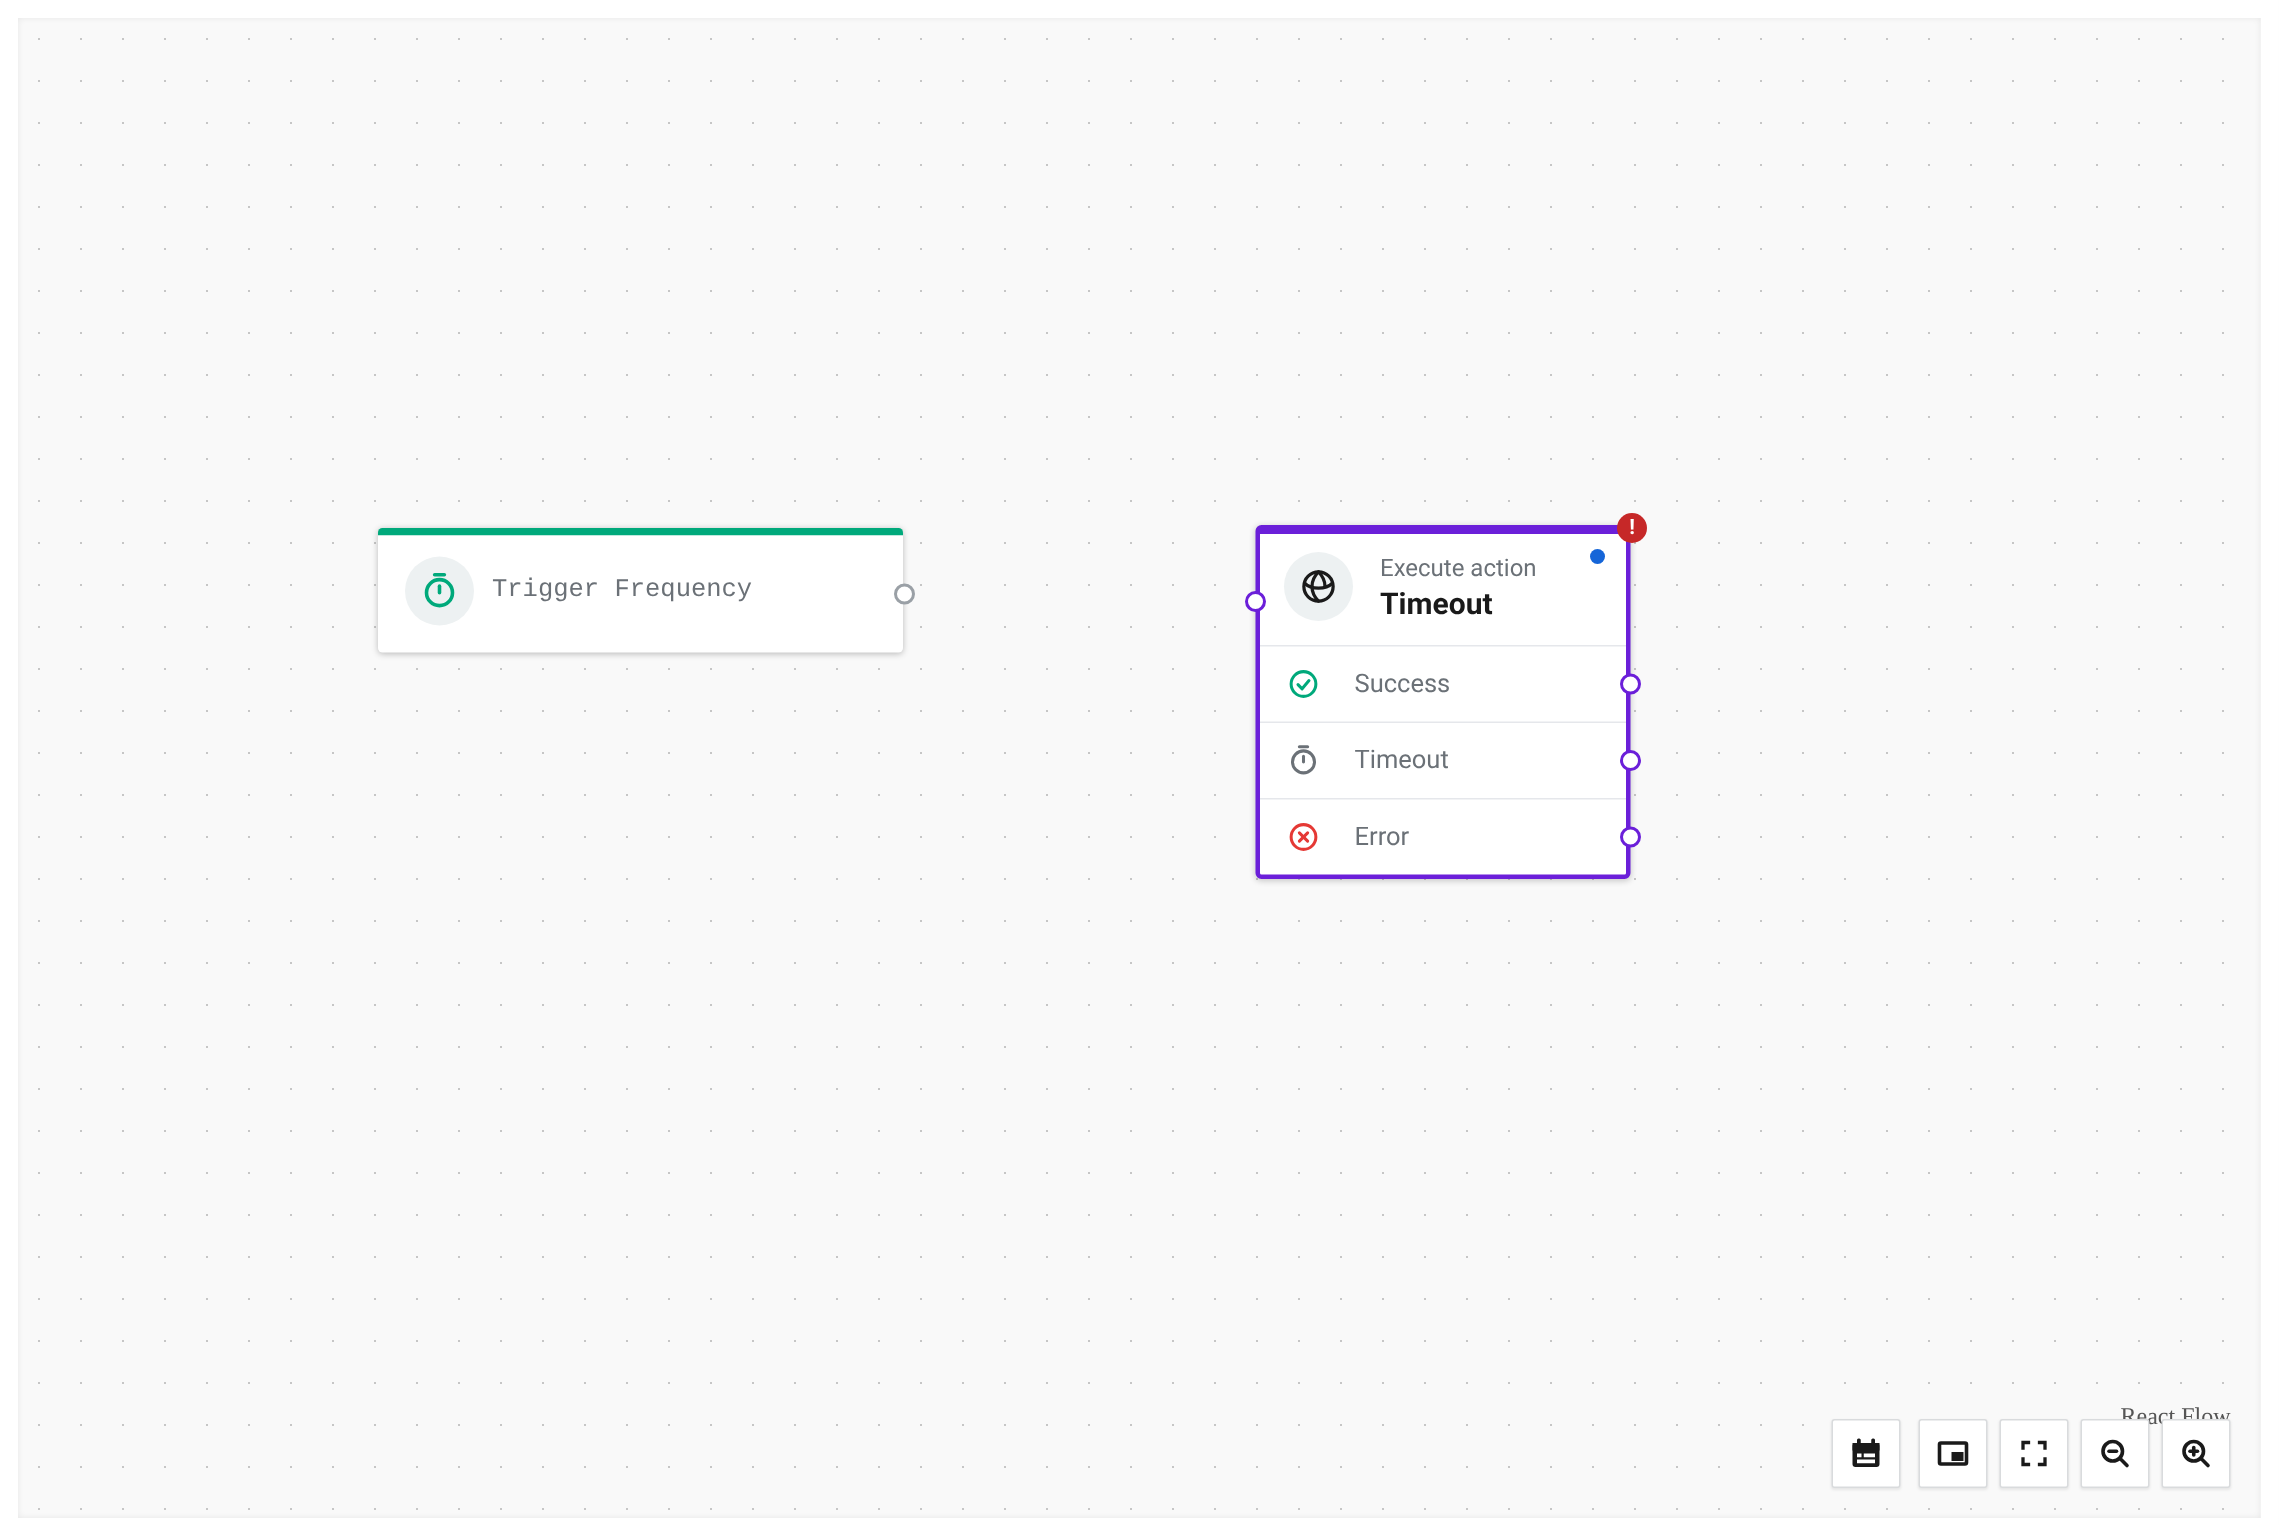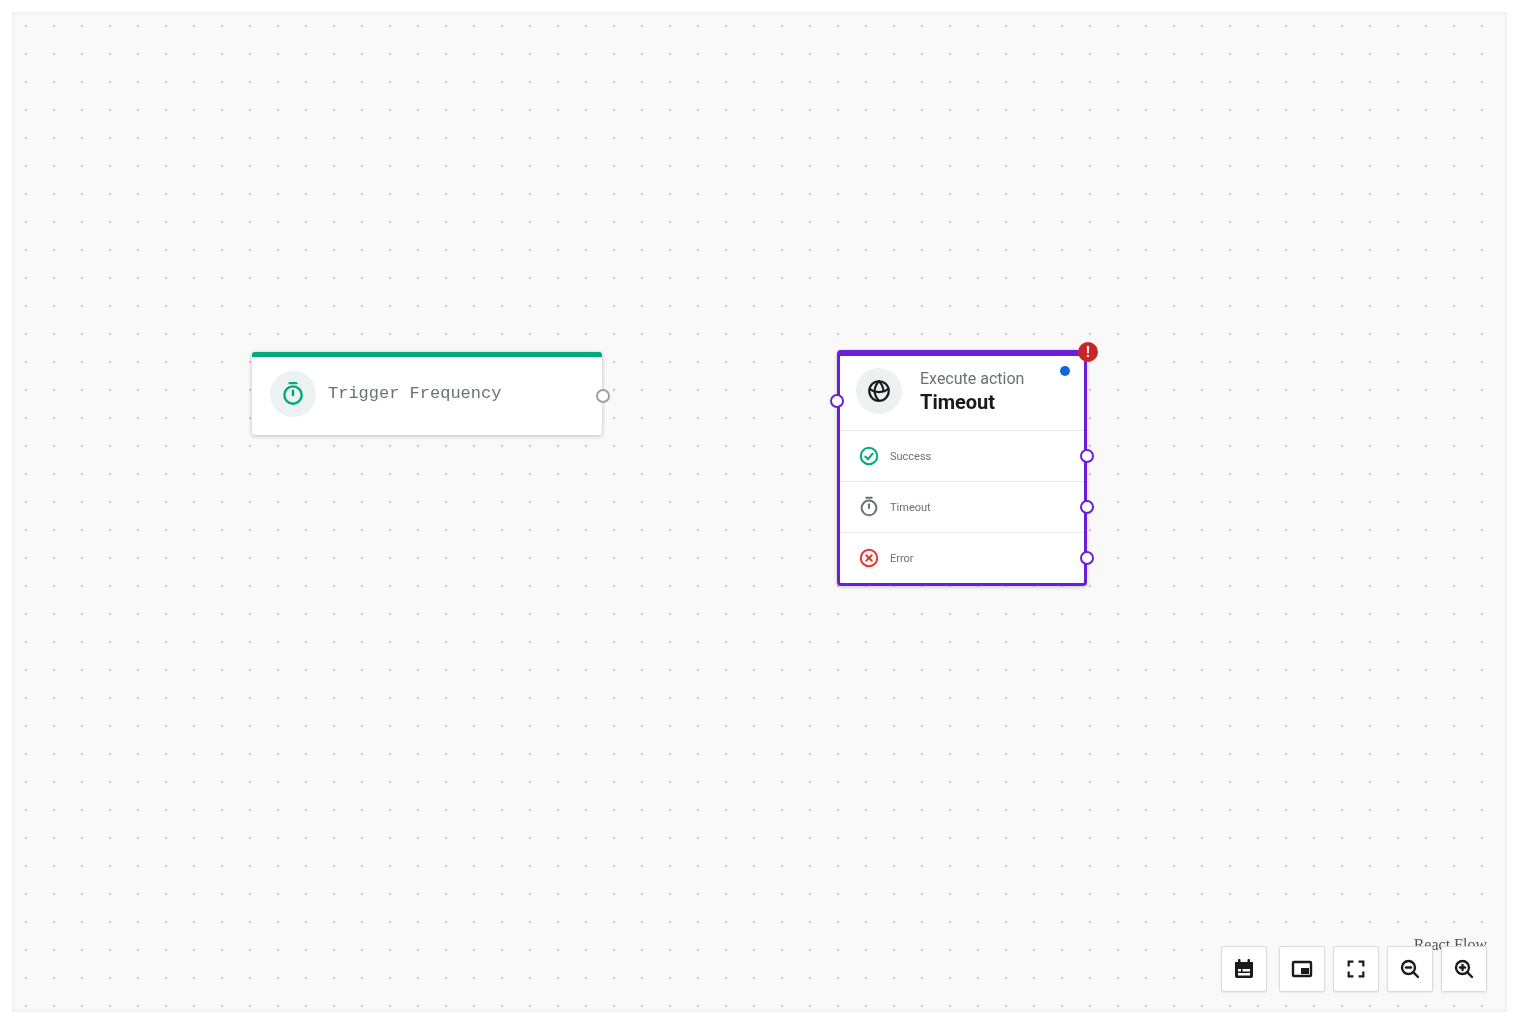--- a/index.html
+++ b/index.html
@@ -149,24 +149,24 @@
     width: 14px;
     height: 14px;
     border-radius: 50%;
     background: #ffffff;
     border: 2px solid #6b1fd9;
   }
 
   .action-row {
     display:flex;
     align-items:center;
-    gap: 10px;
+    gap: 23px;
     padding: 14px 18px;
     border-top: 1px solid #e5e7eb;
-    font-size: 11px;
+    font-size: 17px;
     color: #6b7177;
     position: relative;
   }
   .action-row .row-icon { width:22px; height:22px; flex:0 0 auto; display:flex; align-items:center; justify-content:center; }
   .action-row-handle {
     position: absolute;
     right: -10px;
     top: 50%;
     transform: translateY(-50%);
     width: 14px;

